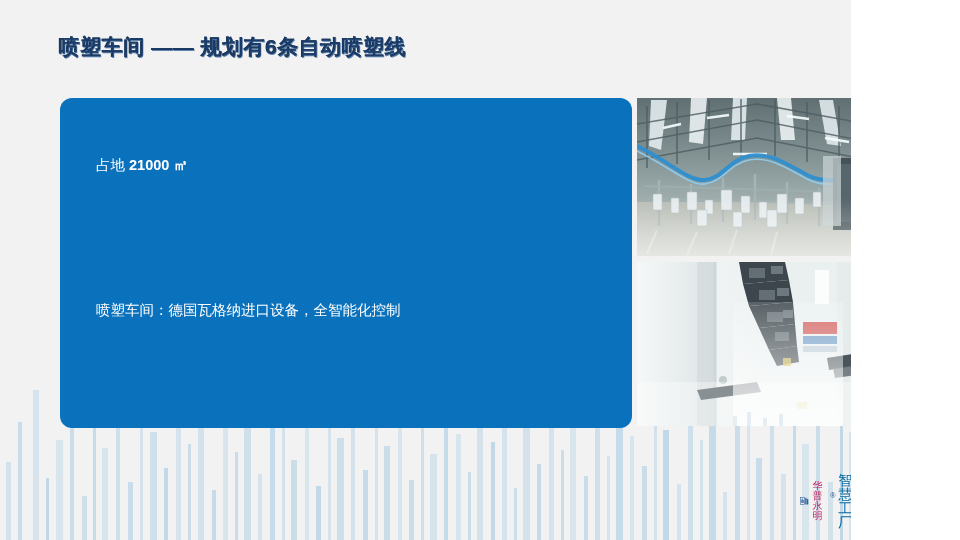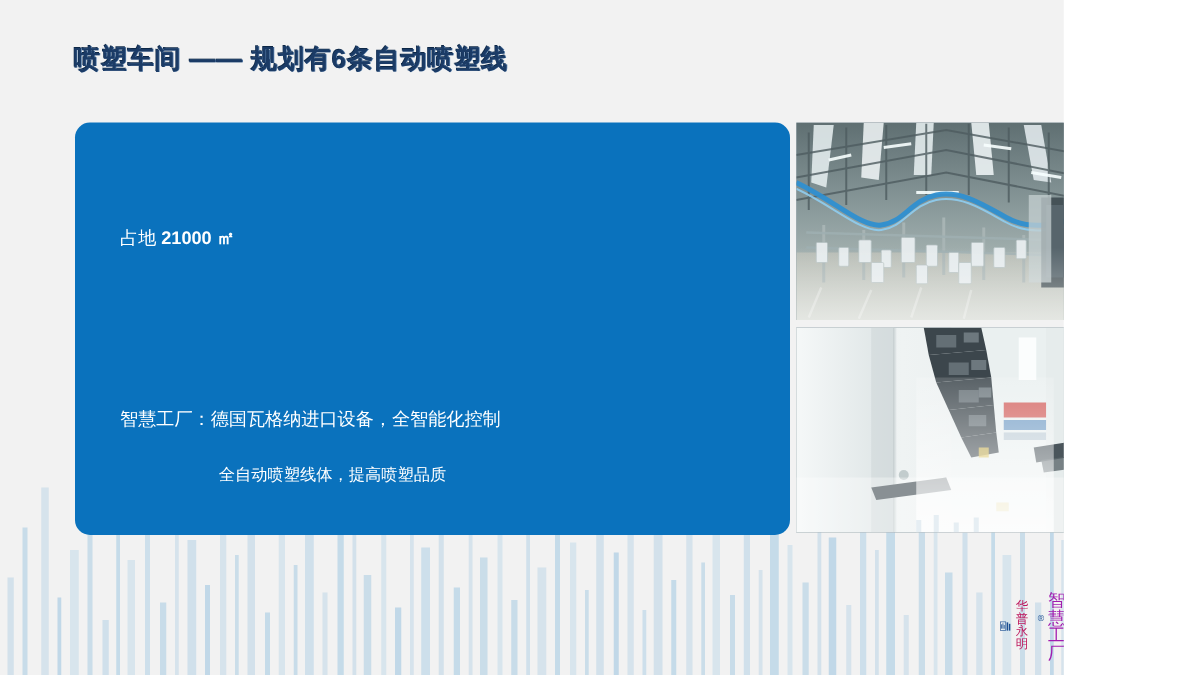--- a/index.html
+++ b/index.html
@@ -56,21 +56,20 @@
     height: 330px;
     background: #0a72bd;
     border-radius: 12px;
   }
   #panel .line {
     position: absolute;
     left: 36px;
     color: #ffffff;
     white-space: nowrap;
     font-size: 14.5px;
-    margin-top: 25px;
   }
   #panel .line.l0 { top: 58px; }
   #panel .line.l1 { top: 107px; }
   #panel .line.l2 { top: 156px; }
   #panel .line.l3 { top: 203px; }
   #panel .line.l4 {
     top: 248px;
     left: 115px;
     font-size: 13px;
   }
@@ -116,21 +115,21 @@
   }
   #logo-sup {
     font-size: 7px;
     color: #1c4f92;
     align-self: flex-start;
     margin-left: -2px;
     margin-top: 2px;
   }
   #logo-sub {
     font-size: 14px;
-    color: #a21caf;
+    color: #0369a1;
     letter-spacing: 0px;
     line-height: 1;
     margin-left: -1px;
   }
 </style>
 </head>
 <body>
 
 <div id="slide">
 
@@ -219,24 +218,21 @@
       <div class="bar" style="left: 953px; width: 4px; height: 140px; background: rgb(185, 212, 230); opacity: 0.7;"></div>
     </div>
 
   <div id="title">喷塑车间 —— 规划有6条自动喷塑线</div>
 
   <div id="panel">
     <div class="line l0">
       <span>占地 </span><b>21000 ㎡</b>
     </div>
     <div class="line l3">
-      <span>智慧工厂：德国瓦格纳进口设备，全智能化控制</span>
-    </div>
-    <div class="line l4">
-      <span>全自动喷塑线体，提高喷塑品质</span>
+      <span>喷塑车间：德国瓦格纳进口设备，全智能化控制</span>
     </div>
   </div>
 
   <div class="photo" id="photo-top">
     <svg viewBox="0 0 242 158" preserveAspectRatio="none">
       <defs>
         <linearGradient id="roofG" x1="0" y1="0" x2="0" y2="1">
           <stop offset="0" stop-color="#5f6f72"></stop>
           <stop offset="0.45" stop-color="#8b9b9c"></stop>
           <stop offset="1" stop-color="#c3cdc9"></stop>

